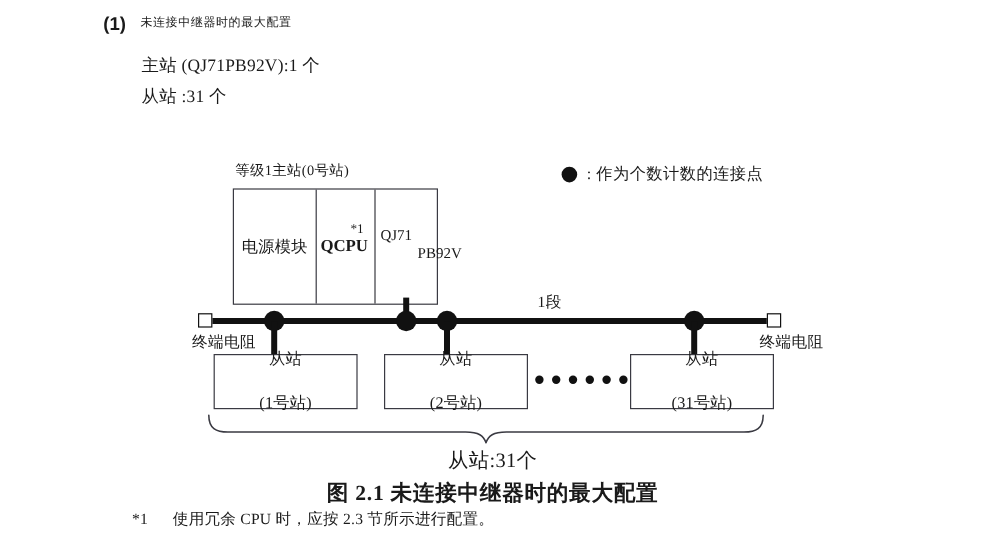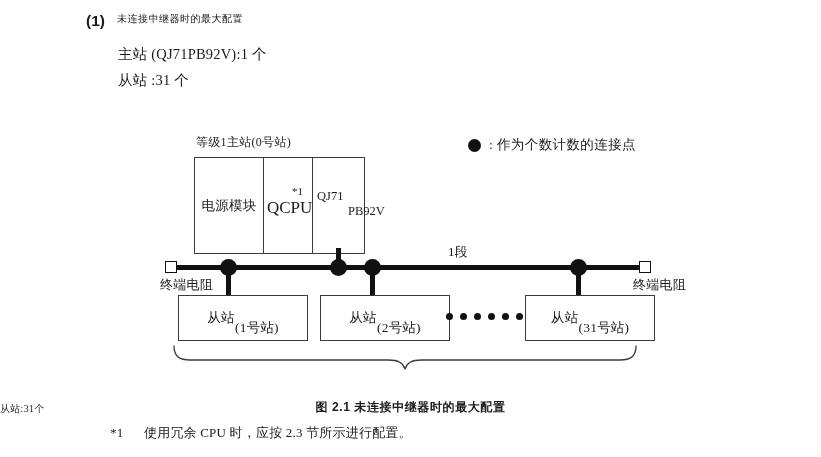--- a/index.html
+++ b/index.html
@@ -70,21 +70,21 @@
     display:flex;align-items:center;justify-content:center;
     font-size:13.5px;letter-spacing:0.3px;
   }
   #cell-cpu{
     width:49px;
     box-sizing:border-box;
     border-right:1.4px solid #3a3a42;
     position:relative;
   }
   #cpu-label{
-    left:3px;top:40px;font-size:17px;
+    left:3px;top:40px;font-size:14px;font-weight:bold;
   }
   #cpu-note{
     left:28px;top:27px;font-size:11px;
   }
   #cell-net{
     flex:1;
     position:relative;
   }
   #net-l1{left:4px;top:31px;font-size:12.5px;}
   #net-l2{left:4px;top:46px;font-size:12.5px;margin-left:31px;}
@@ -107,50 +107,50 @@
 
   
   .node-dot{
     width:17px;height:17px;border-radius:50%;background:#111;top:259px;
   }
   
   .drop{width:5px;background:#111;}
 
   
   .slave-box{
-    width:130px;height:46px;
+    width:120px;height:46px;
     box-sizing:border-box;
     border:1.4px solid #3a3a42;background:#fff;
     top:295px;
-    display:flex;
+    display:flex;flex-direction:column;
     align-items:center;justify-content:center;
     line-height:1.24;
   }
   .slave-l1{font-size:13.5px;letter-spacing:0.4px;}
   .slave-l2{font-size:13.5px;letter-spacing:0.2px;margin-top:20px;}
 
   
   #ellipsis{
     left:446px;top:313px;
     display:flex;gap:7px;align-items:center;
   }
   #ellipsis span{width:7px;height:7px;border-radius:50%;background:#111;display:block;}
 
   
   #brace-wrap{left:172px;top:345px;}
   #brace-caption{
-    left:0;right:0;top:372px;text-align:left;
-    font-size:10px;letter-spacing:0.3px;margin-top:30px;
+    left:0;right:0;top:372px;text-align:center;
+    font-size:17px;letter-spacing:0.3px;
   }
 
   
   #fig-title{
     left:0;right:0;top:399px;text-align:center;
-    font-family:Liberation Sans, sans-serif;
-    font-weight:bold;font-size:12px;letter-spacing:0.6px;
+    font-family:Liberation Serif, serif;
+    font-weight:bold;font-size:18px;letter-spacing:0.6px;
   }
   #footnote{
     left:110px;top:424px;
     font-size:13px;white-space:nowrap;letter-spacing:0.2px;
   }
   #footnote-mark{display:inline-block;width:34px;}
 </style>
 </head>
 <body>
 

